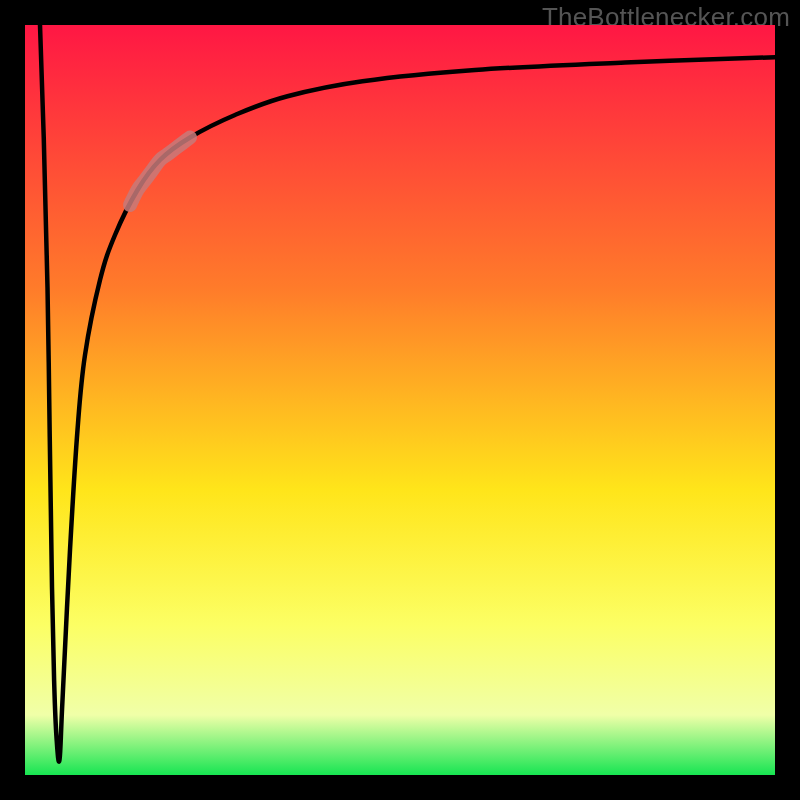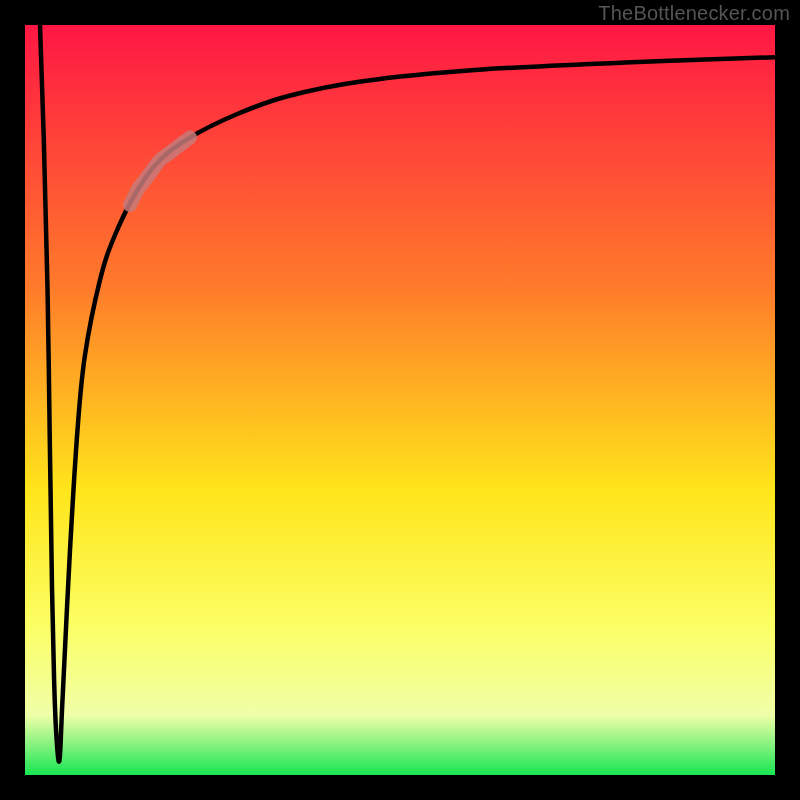--- a/index.html
+++ b/index.html
@@ -15,21 +15,21 @@
     position: relative;
     width: 800px;
     height: 800px;
     background: #000;
   }
   .watermark {
     position: absolute;
     top: 2px;
     right: 10px;
     color: #555;
-    font-size: 20px;
+    font-size: 26px;
     font-weight: 500;
     letter-spacing: 0.2px;
     user-select: none;
   }
   .plot-area {
     position: absolute;
     left: 25px;
     top: 25px;
     width: 750px;
     height: 750px;

